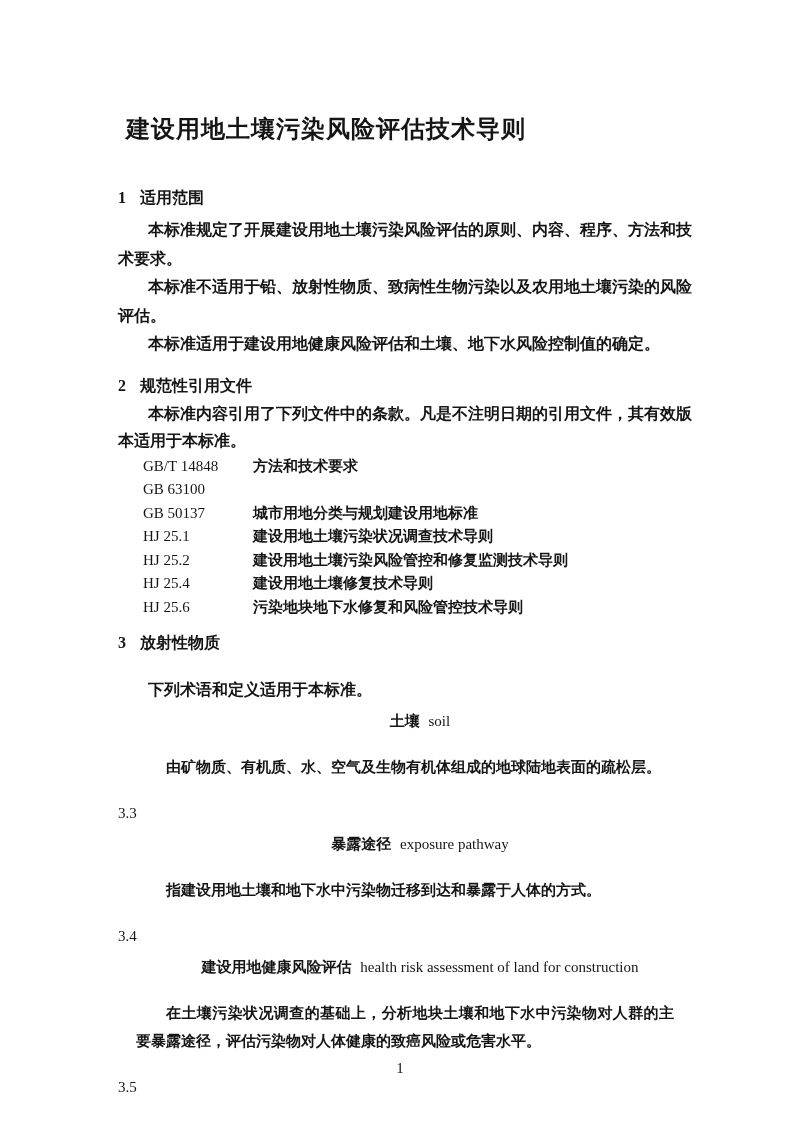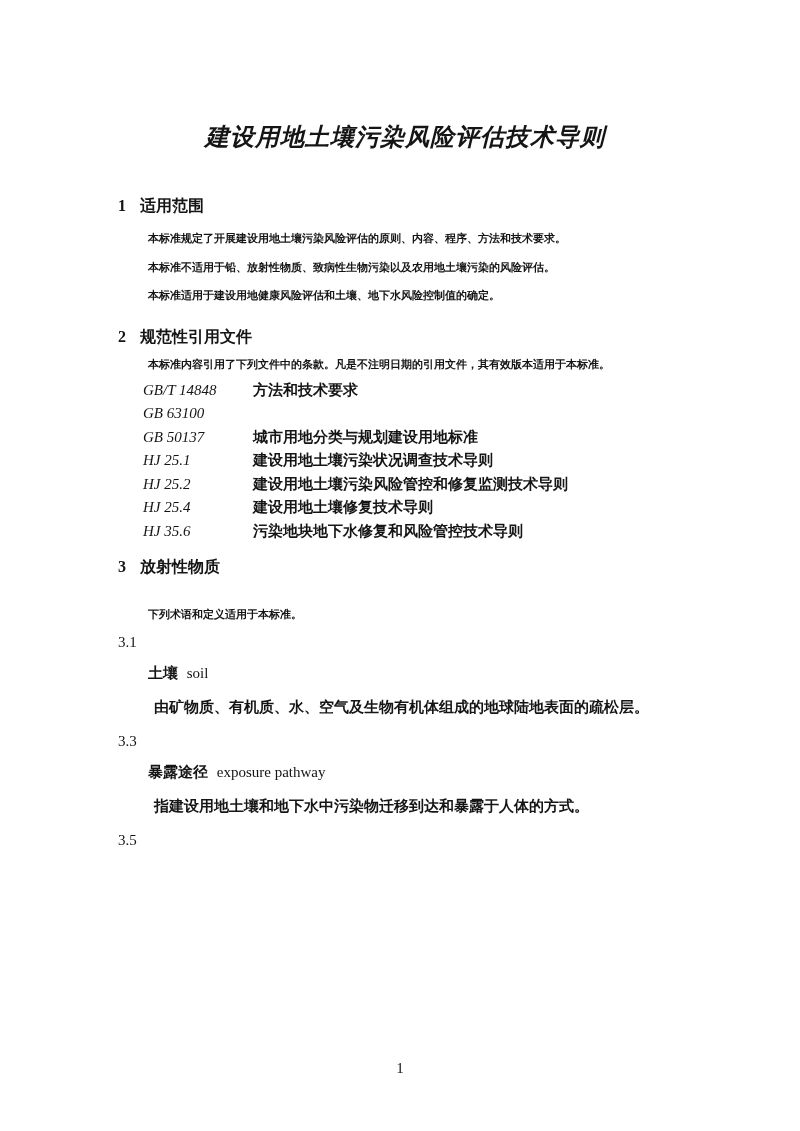--- a/index.html
+++ b/index.html
@@ -19,47 +19,46 @@
   }
   .content {
     position: absolute;
     left: 118px;
     top: 0;
     width: 574px;
     padding-top: 103px;
     box-sizing: content-box;
   }
   .doc-title {
-    margin: 16px;
+    margin: 8px;
     font-size: 24px;
     line-height: 36px;
     font-weight: 700;
-    text-align: center;
+    text-align: left;
     letter-spacing: 1px;
-    font-style: italic;
   }
   .section-scope   { margin-top: 40px; }
   .section-refs    { margin-top: 16px; }
   .section-terms   { margin-top: 13px; }
 
   .sec-heading {
     display: flex;
     align-items: baseline;
     font-size: 16px;
     line-height: 21px;
     font-weight: 700;
   }
   .sec-num {
     width: 22px;
     flex: 0 0 22px;
     font-weight: 700;
   }
   .para {
     margin: 0;
-    font-size: 11px;
+    font-size: 16px;
     line-height: 28.5px;
     font-weight: 600;
     text-indent: 30px;
     text-align: justify;
   }
   .section-scope .para:first-of-type { margin-top: 8px; }
   .section-refs .para  { margin-top: 4px; line-height: 27px; }
   .section-terms .para { margin-top: 23px; line-height: 28px; }
 
   .ref-list {
@@ -68,41 +67,41 @@
   }
   .ref-row {
     display: flex;
     line-height: 23.5px;
     font-size: 15px;
   }
   .ref-code {
     flex: 0 0 110px;
     font-weight: 400;
     font-family: "Liberation Serif", "DejaVu Serif", serif;
-    font-style: italic;
   }
   .ref-title {
     font-weight: 600;
   }
 
   .term-num {
     font-size: 15px;
     line-height: 28px;
     font-weight: 400;
   }
   .term-line {
     margin-left: 30px;
     margin-top: 3px;
     font-size: 15px;
     line-height: 28px;
+    text-align: center;
   }
   .term-zh { font-weight: 700; }
   .term-en { font-weight: 400; margin-left: 5px; }
   .term-def {
-    margin: 6px;
+    margin: 18px;
     font-size: 15px;
     line-height: 28px;
     font-weight: 600;
     text-indent: 30px;
     text-align: justify;
   }
   .page-number {
     position: absolute;
     top: 1058px;
     left: 0;
@@ -155,52 +154,59 @@
         </div>
         <div class="ref-row">
           <span class="ref-code">HJ 25.2</span>
           <span class="ref-title">建设用地土壤污染风险管控和修复监测技术导则</span>
         </div>
         <div class="ref-row">
           <span class="ref-code">HJ 25.4</span>
           <span class="ref-title">建设用地土壤修复技术导则</span>
         </div>
         <div class="ref-row">
-          <span class="ref-code">HJ 35.6</span>
+          <span class="ref-code">HJ 25.6</span>
           <span class="ref-title">污染地块地下水修复和风险管控技术导则</span>
         </div>
       </div>
     </div>
 
     <div class="section section-terms">
       <div class="sec-heading">
         <span class="sec-num">3</span>
         <span class="sec-title">放射性物质</span>
       </div>
       <p class="para">下列术语和定义适用于本标准。</p>
 
       <div class="term">
-        <div class="term-num">3.1</div>
         <div class="term-line">
           <span class="term-zh">土壤</span>
           <span class="term-en">soil</span>
         </div>
         <p class="term-def">由矿物质、有机质、水、空气及生物有机体组成的地球陆地表面的疏松层。</p>
       </div>
 
 
       <div class="term">
         <div class="term-num">3.3</div>
         <div class="term-line">
           <span class="term-zh">暴露途径</span>
           <span class="term-en">exposure pathway</span>
         </div>
         <p class="term-def">指建设用地土壤和地下水中污染物迁移到达和暴露于人体的方式。</p>
       </div>
 
+      <div class="term">
+        <div class="term-num">3.4</div>
+        <div class="term-line">
+          <span class="term-zh">建设用地健康风险评估</span>
+          <span class="term-en">health risk assessment of land for construction</span>
+        </div>
+        <p class="term-def">在土壤污染状况调查的基础上，分析地块土壤和地下水中污染物对人群的主要暴露途径，评估污染物对人体健康的致癌风险或危害水平。</p>
+      </div>
 
       <div class="term">
         <div class="term-num">3.5</div>
       </div>
     </div>
 
   </div>
 
   <div class="page-number">1</div>
 </div>

